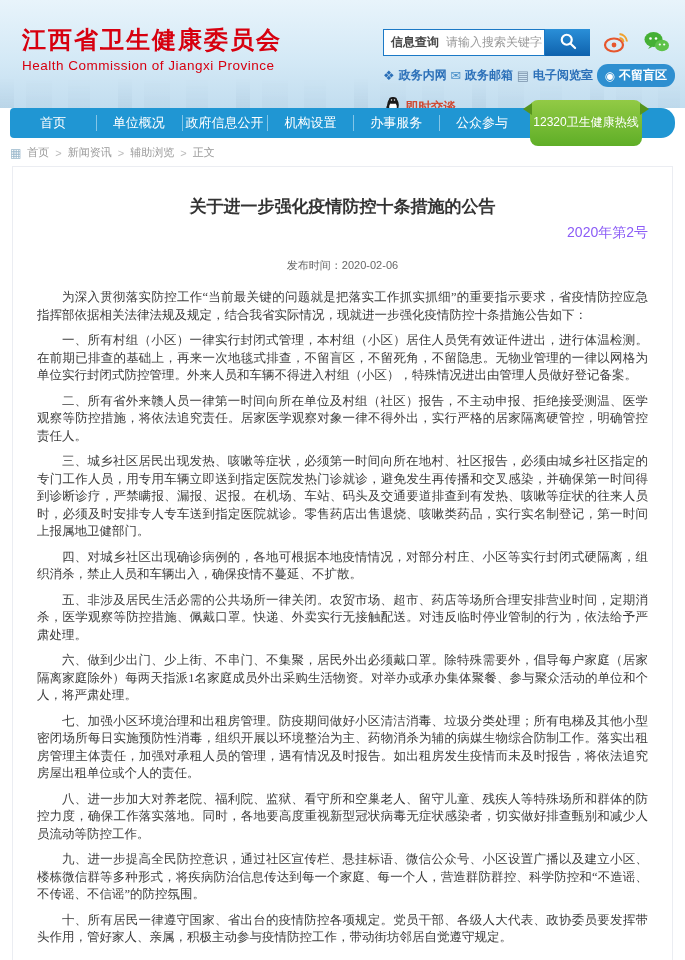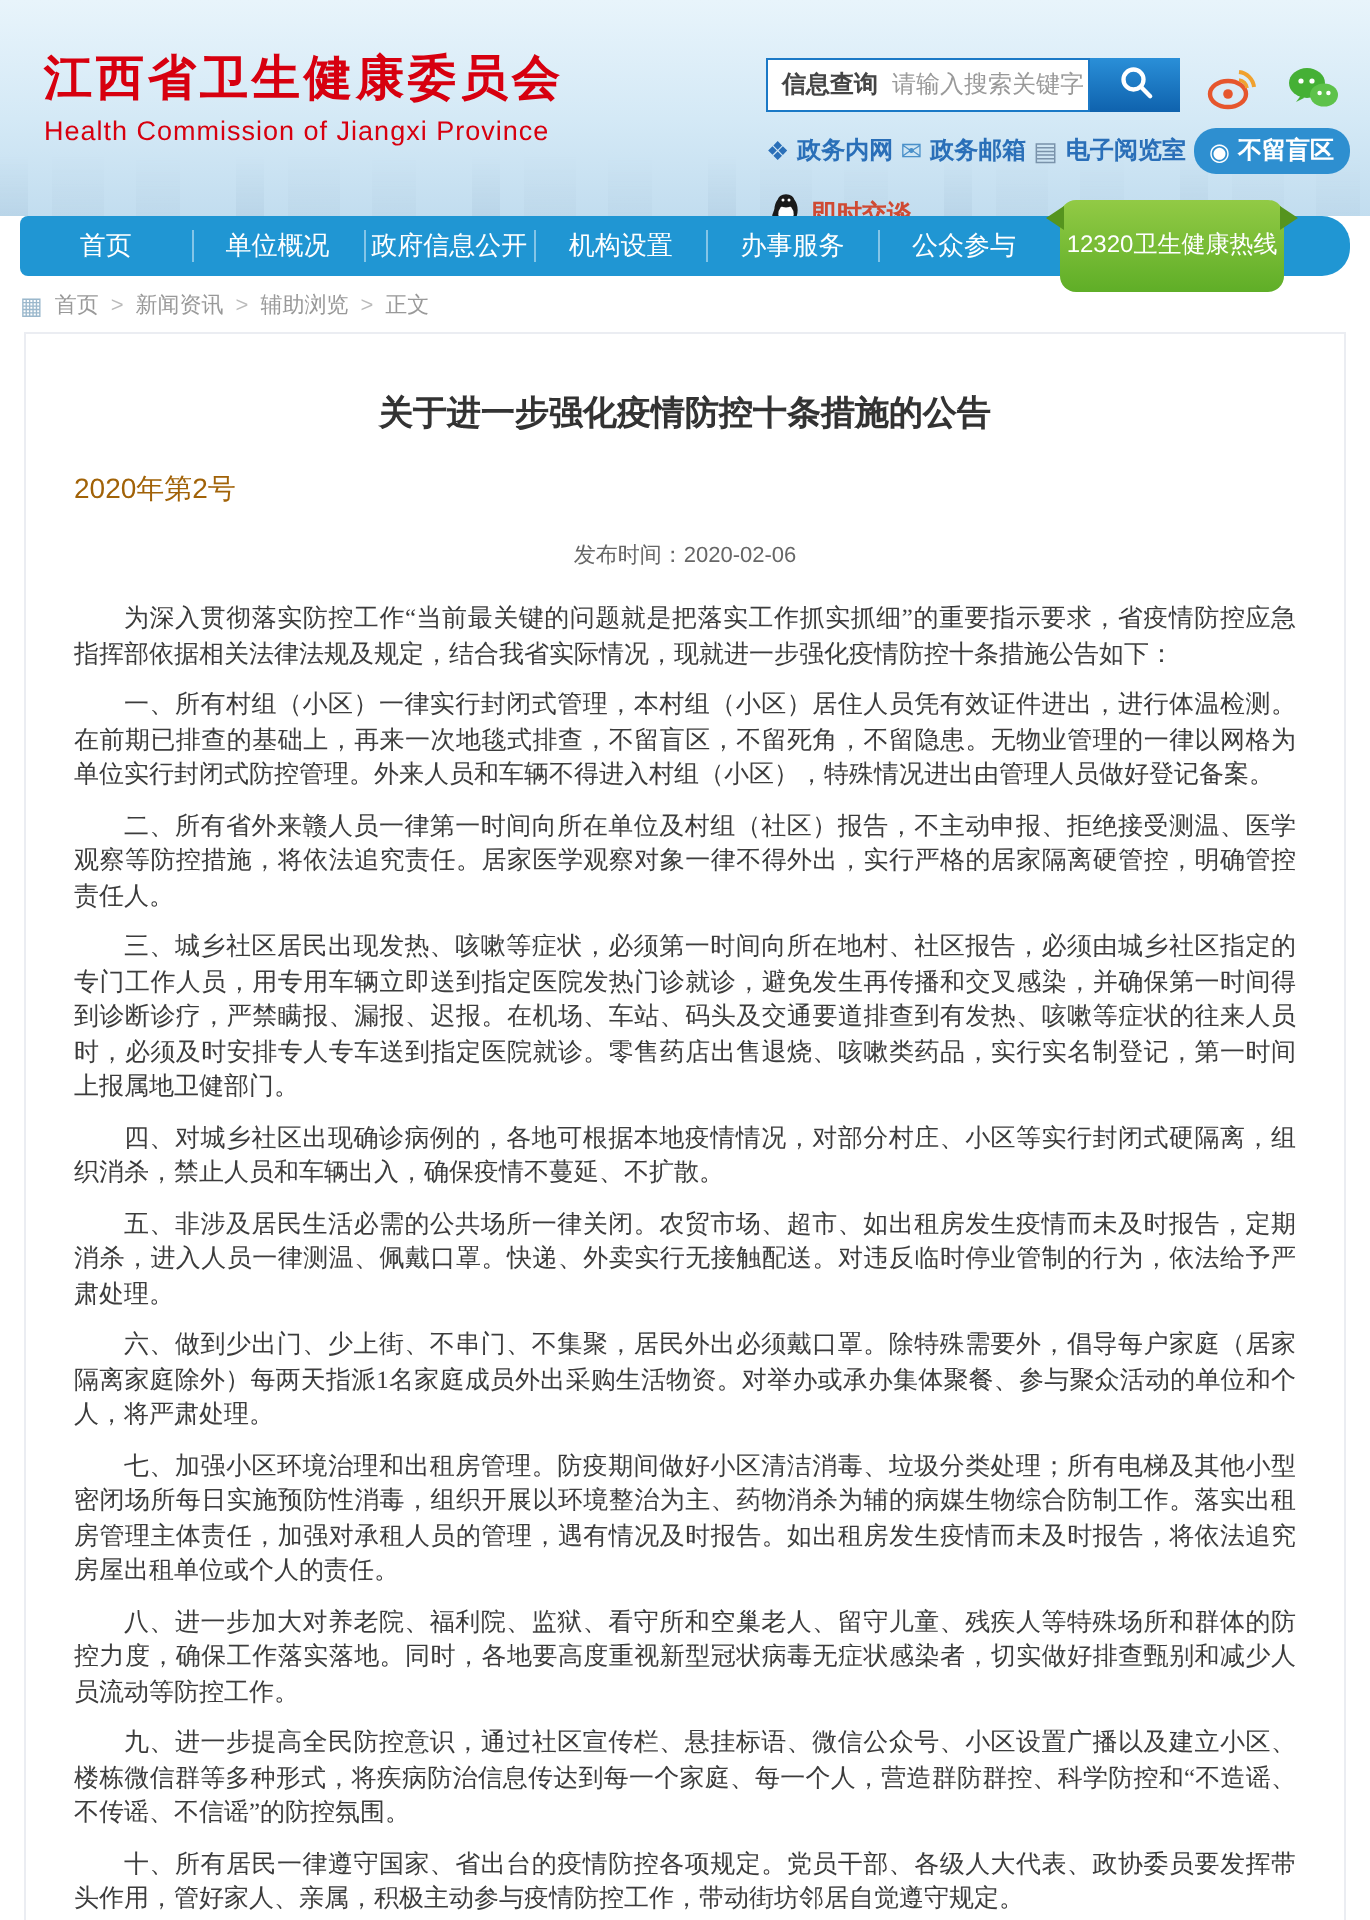--- a/index.html
+++ b/index.html
@@ -12,21 +12,21 @@
   .skyline { position:absolute; left:0; right:0; bottom:0; height:30px; opacity:.5;
     background:
       repeating-linear-gradient(90deg, rgba(140,170,195,.35) 0 14px, transparent 14px 26px,
         rgba(160,185,205,.28) 26px 52px, transparent 52px 68px, rgba(150,178,200,.22) 68px 90px, transparent 90px 118px);
     -webkit-mask-image:linear-gradient(180deg,transparent,rgba(0,0,0,.9)); mask-image:linear-gradient(180deg,transparent,rgba(0,0,0,.9)); }
   .logo { position:absolute; left:22px; top:26px; }
   .logo h1 { font-size:24px; font-weight:bold; letter-spacing:2px; color:#d7000f; line-height:1.15; }
   .logo .en { font-size:13.5px; color:#d7000f; margin-top:4px; letter-spacing:.5px; }
 
   .header-right { position:absolute; left:383px; top:29px; width:292px; }
-  .search-row { display:flex; align-items:flex-end; height:27px; }
+  .search-row { display:flex; align-items:flex-start; height:27px; }
   .search-box { width:162px; height:27px; background:#fff; border:1px solid #1b79c6;
     display:flex; align-items:center; padding:0 7px; gap:7px; cursor:text; }
   .search-label { font-size:12px; font-weight:bold; color:#444; white-space:nowrap; }
   .search-ph { font-size:12px; color:#999; white-space:nowrap; }
   .search-btn { width:45px; height:27px; border:0; cursor:pointer;
     background:linear-gradient(180deg,#2a8fd8,#0f62ad); display:flex; align-items:center; justify-content:center; }
   .sns { display:flex; align-items:center; gap:13px; margin-left:13px; }
   .sns svg { display:block; }
 
   .links-row { margin-top:8px; display:flex; align-items:center; justify-content:space-between; }
@@ -59,21 +59,21 @@
   .breadcrumb { margin:7px 10px 6px; display:flex; align-items:center; gap:6px;
     font-size:11px; color:#999; }
   .crumb { cursor:pointer; }
   .crumb-sep { color:#bbb; }
   .crumb-ic { color:#9bb8cc; font-size:12px; }
 
   
   .content-box { margin:0 12px 8px; border:1px solid #ebedf2; background:#fff;
     padding:20px 24px 26px; min-height:782px; }
   .doc-title { text-align:center; font-size:17px; font-weight:bold; color:#333; margin-top:8px; }
-  .doc-no { text-align:left; font-size:14px; color:#a16207; margin-top:18px; }
+  .doc-no { text-align:right; font-size:14px; color:#8b5cf6; margin-top:6px; }
   .pub-row { text-align:center; font-size:11px; color:#666; margin-top:16px; }
   .meta-row { text-align:center; font-size:11px; color:#666; margin-top:12px; }
   .meta-row .sz { cursor:pointer; margin:0 2px; }
   .meta-row .print { cursor:pointer; margin-left:20px; }
 
   .doc-body { margin-top:16px; font-family:"Liberation Serif","DejaVu Serif",serif;
     font-size:12.5px; color:#3c3c3c; line-height:17.5px; text-align:justify; }
   .doc-body p { text-indent:2em; margin:8px 0; }
 </style>
 </head>
@@ -190,21 +190,21 @@
   <div class="pub-row">
     <span>发布时间：</span><span>2020-02-06</span>
   </div>
 
   <div class="doc-body">
     <p>为深入贯彻落实防控工作“当前最关键的问题就是把落实工作抓实抓细”的重要指示要求，省疫情防控应急指挥部依据相关法律法规及规定，结合我省实际情况，现就进一步强化疫情防控十条措施公告如下：</p>
     <p>一、所有村组（小区）一律实行封闭式管理，本村组（小区）居住人员凭有效证件进出，进行体温检测。在前期已排查的基础上，再来一次地毯式排查，不留盲区，不留死角，不留隐患。无物业管理的一律以网格为单位实行封闭式防控管理。外来人员和车辆不得进入村组（小区），特殊情况进出由管理人员做好登记备案。</p>
     <p>二、所有省外来赣人员一律第一时间向所在单位及村组（社区）报告，不主动申报、拒绝接受测温、医学观察等防控措施，将依法追究责任。居家医学观察对象一律不得外出，实行严格的居家隔离硬管控，明确管控责任人。</p>
     <p>三、城乡社区居民出现发热、咳嗽等症状，必须第一时间向所在地村、社区报告，必须由城乡社区指定的专门工作人员，用专用车辆立即送到指定医院发热门诊就诊，避免发生再传播和交叉感染，并确保第一时间得到诊断诊疗，严禁瞒报、漏报、迟报。在机场、车站、码头及交通要道排查到有发热、咳嗽等症状的往来人员时，必须及时安排专人专车送到指定医院就诊。零售药店出售退烧、咳嗽类药品，实行实名制登记，第一时间上报属地卫健部门。</p>
     <p>四、对城乡社区出现确诊病例的，各地可根据本地疫情情况，对部分村庄、小区等实行封闭式硬隔离，组织消杀，禁止人员和车辆出入，确保疫情不蔓延、不扩散。</p>
-    <p>五、非涉及居民生活必需的公共场所一律关闭。农贸市场、超市、如出租房发生疫情而未及时报告，定期消杀，进入人员一律测温、佩戴口罩。快递、外卖实行无接触配送。对违反临时停业管制的行为，依法给予严肃处理。</p>
+    <p>五、非涉及居民生活必需的公共场所一律关闭。农贸市场、超市、药店等场所合理安排营业时间，定期消杀，医学观察等防控措施、佩戴口罩。快递、外卖实行无接触配送。对违反临时停业管制的行为，依法给予严肃处理。</p>
     <p>六、做到少出门、少上街、不串门、不集聚，居民外出必须戴口罩。除特殊需要外，倡导每户家庭（居家隔离家庭除外）每两天指派1名家庭成员外出采购生活物资。对举办或承办集体聚餐、参与聚众活动的单位和个人，将严肃处理。</p>
     <p>七、加强小区环境治理和出租房管理。防疫期间做好小区清洁消毒、垃圾分类处理；所有电梯及其他小型密闭场所每日实施预防性消毒，组织开展以环境整治为主、药物消杀为辅的病媒生物综合防制工作。落实出租房管理主体责任，加强对承租人员的管理，遇有情况及时报告。如出租房发生疫情而未及时报告，将依法追究房屋出租单位或个人的责任。</p>
     <p>八、进一步加大对养老院、福利院、监狱、看守所和空巢老人、留守儿童、残疾人等特殊场所和群体的防控力度，确保工作落实落地。同时，各地要高度重视新型冠状病毒无症状感染者，切实做好排查甄别和减少人员流动等防控工作。</p>
     <p>九、进一步提高全民防控意识，通过社区宣传栏、悬挂标语、微信公众号、小区设置广播以及建立小区、楼栋微信群等多种形式，将疾病防治信息传达到每一个家庭、每一个人，营造群防群控、科学防控和“不造谣、不传谣、不信谣”的防控氛围。</p>
     <p>十、所有居民一律遵守国家、省出台的疫情防控各项规定。党员干部、各级人大代表、政协委员要发挥带头作用，管好家人、亲属，积极主动参与疫情防控工作，带动街坊邻居自觉遵守规定。</p>
 
   </div>
 
 </div>
 

